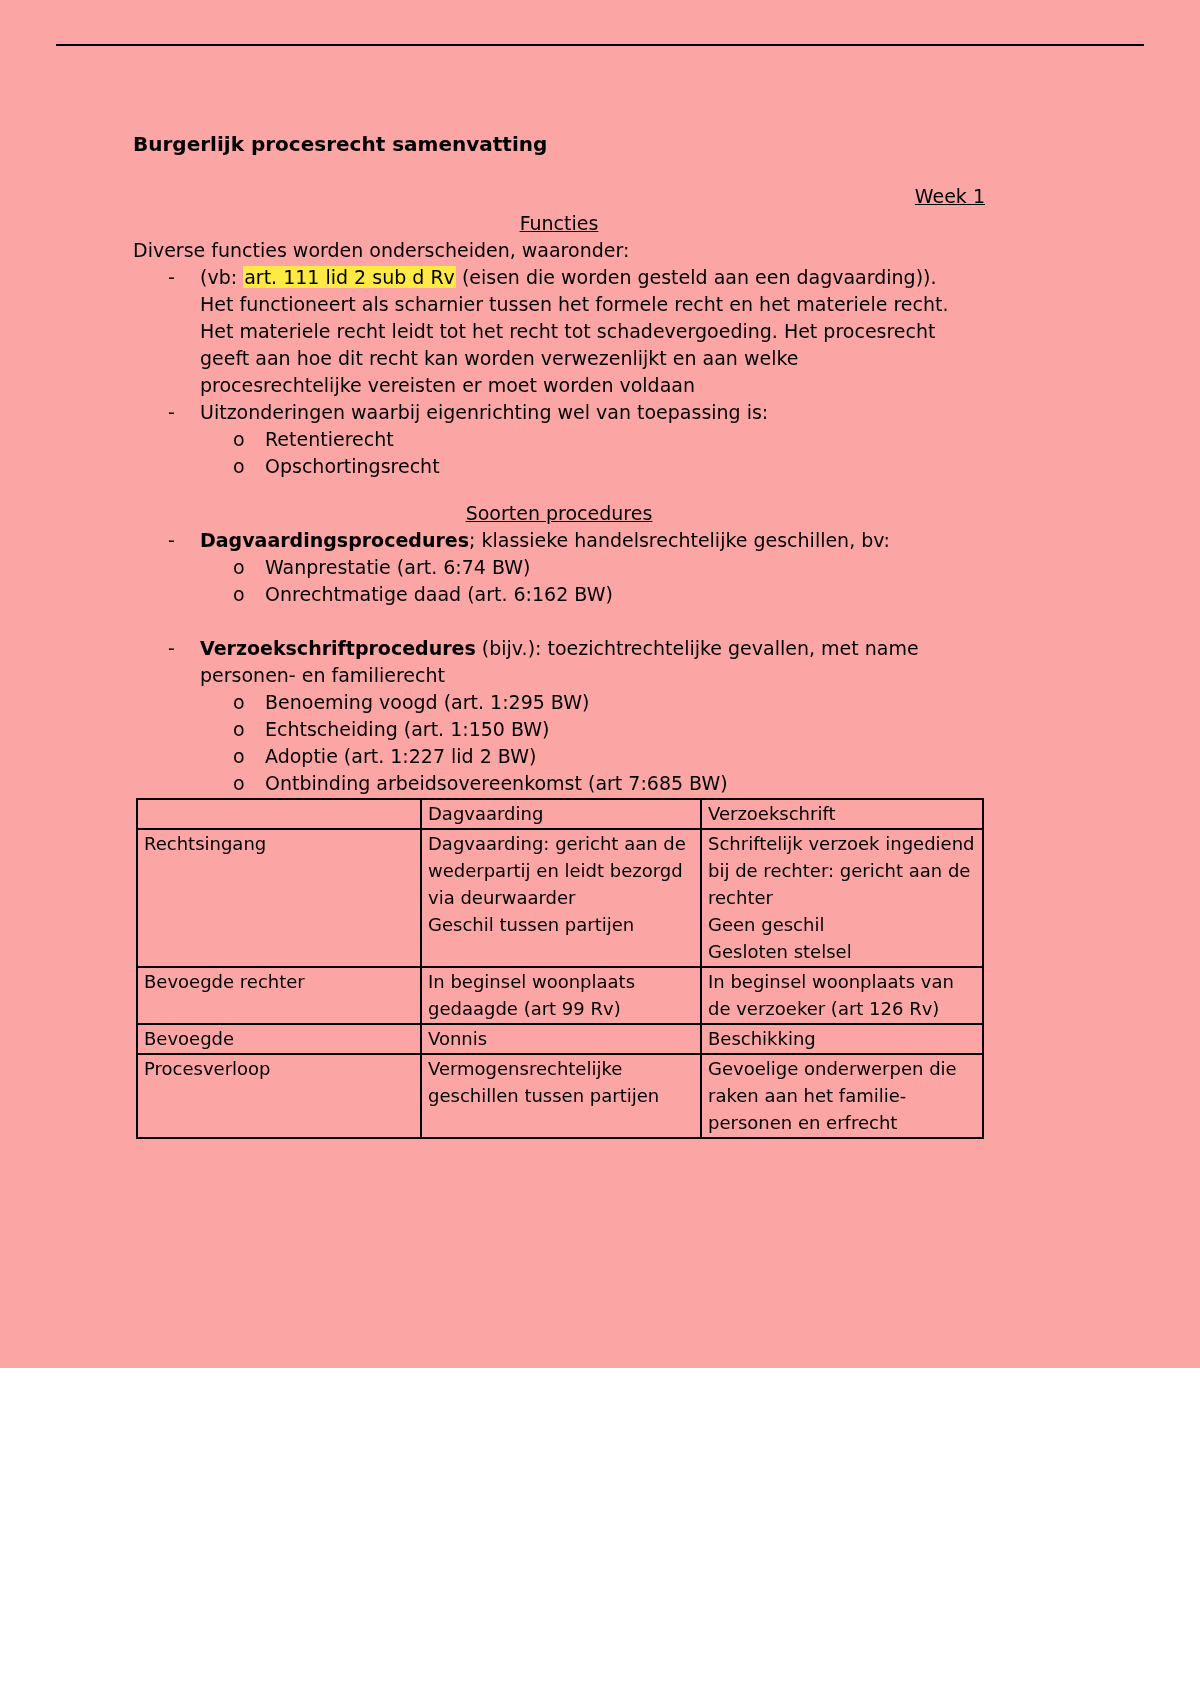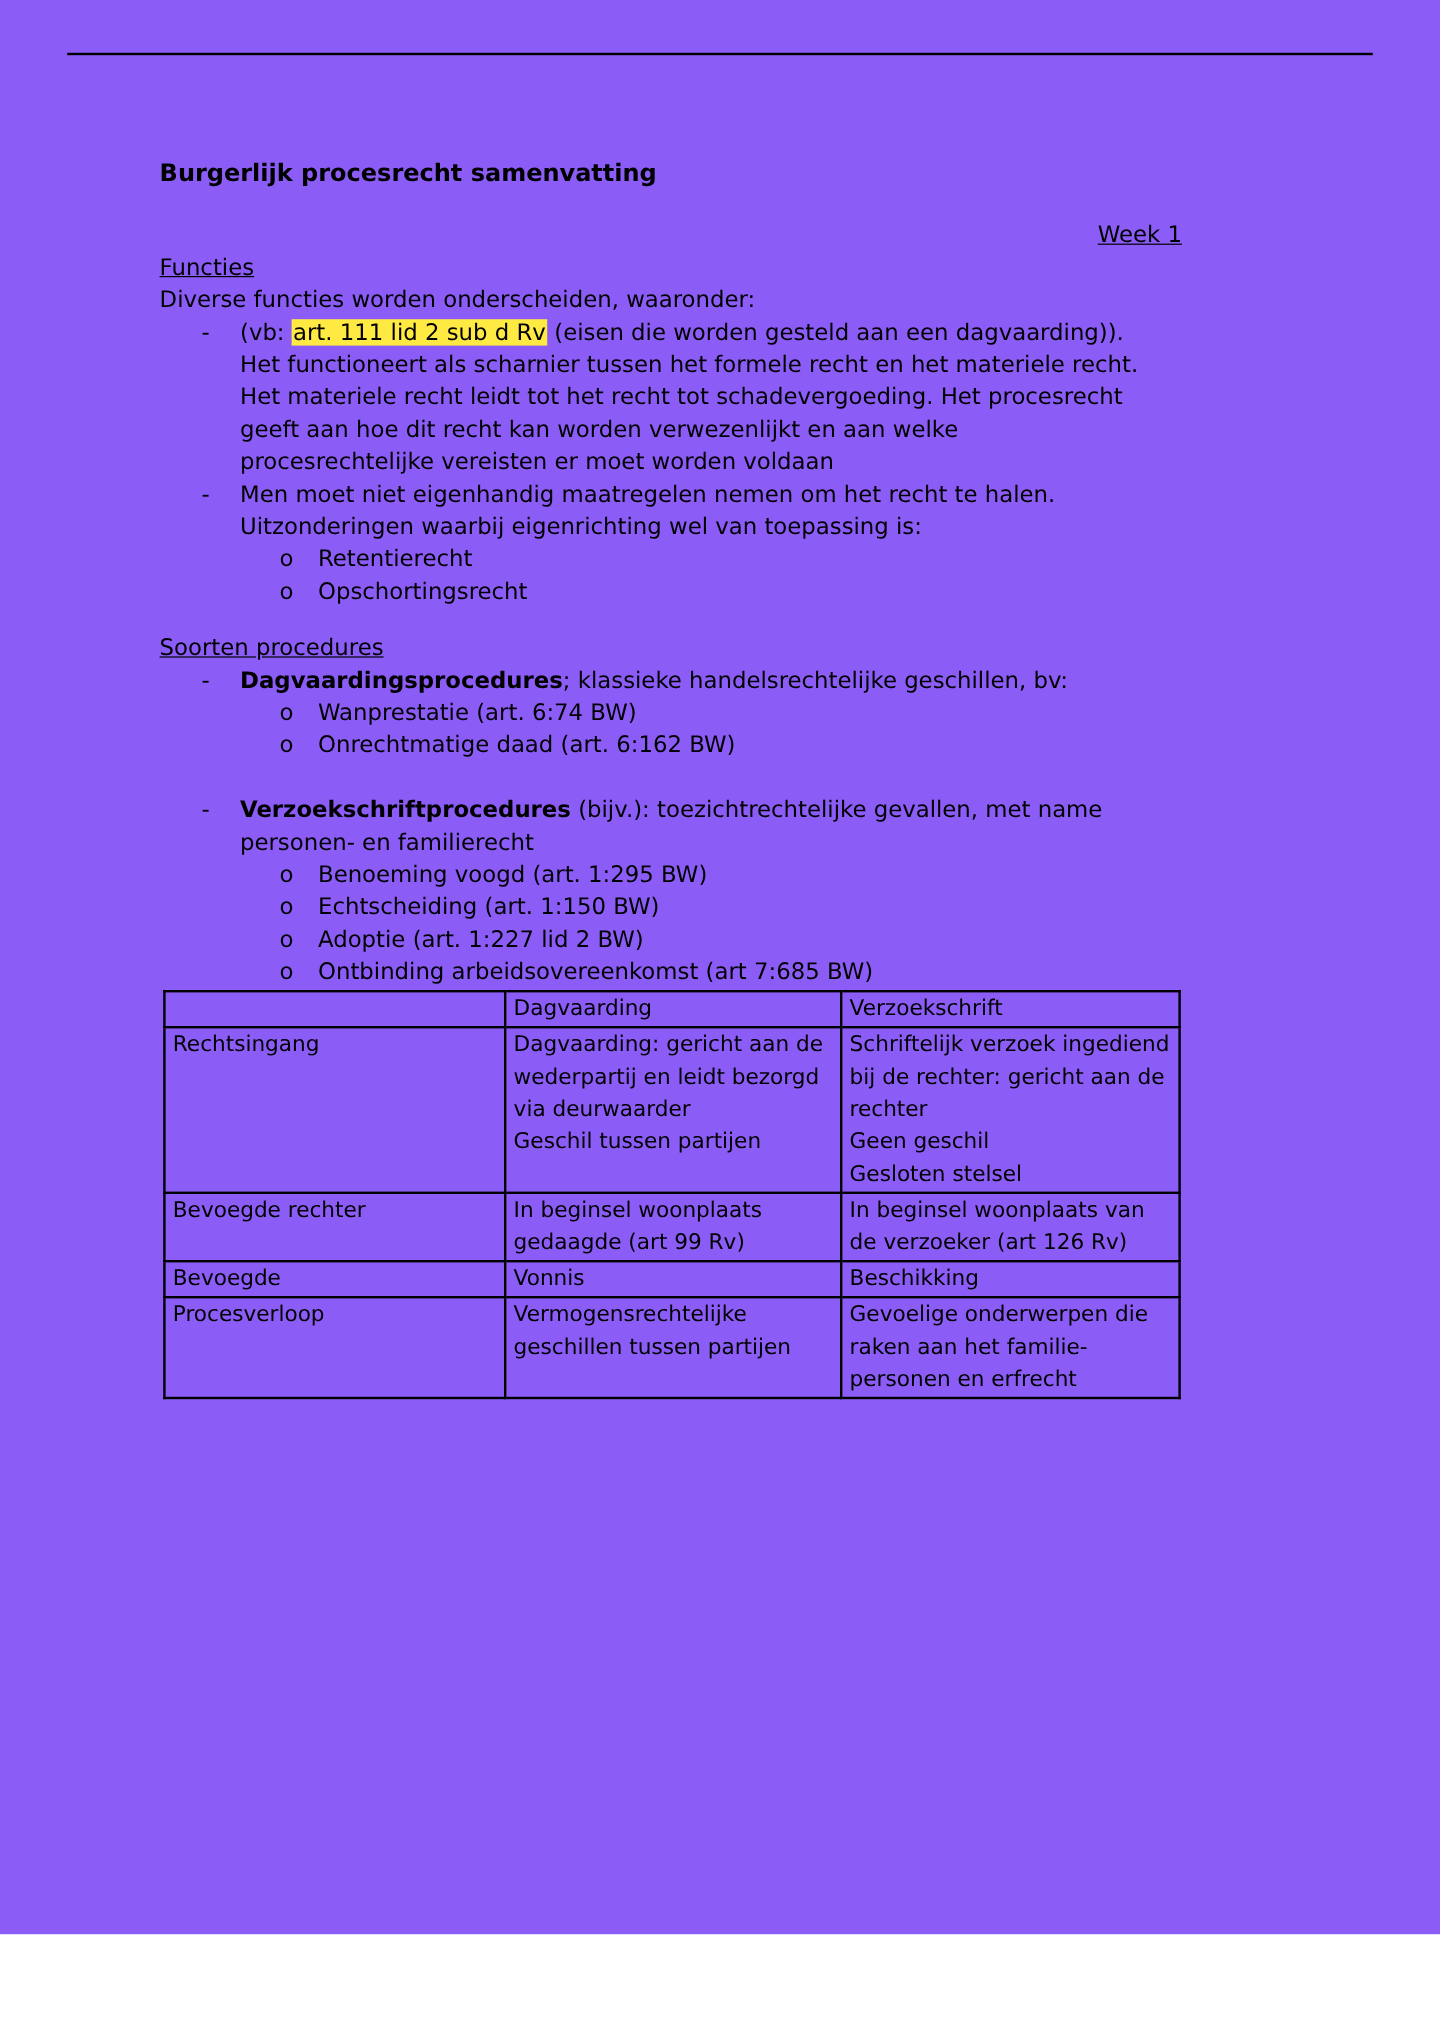--- a/index.html
+++ b/index.html
@@ -1,37 +1,37 @@
 <!DOCTYPE html>
 <html><head>
 <meta charset="utf-8">
 <style>
   html, body { margin: 0; padding: 0; background: #ffffff; }
   .page {
     position: relative;
     width: 1200px;
-    height: 1612px;
-    background: #8b5cf6;
+    height: 1368px;
+    background: #fca5a5;
     color: #000000;
     font-family: "DejaVu Sans", "Liberation Sans", sans-serif;
     font-size: 19px;
     line-height: 27px;
     overflow: hidden;
   }
   .rule { position: absolute; left: 56px; right: 56px; background: #000; }
   .rule.top    { top: 44px;  height: 2px; }
   .rule.foot1  { top: 1652px; height: 2px; }
   .rule.foot2  { top: 1660px; height: 4px; }
 
   .content { position: absolute; left: 133px; top: 131px; width: 852px; }
 
   p, h1, .hd { margin: 0; padding: 0; }
   h1.title { font-size: 20px; font-weight: bold; margin-bottom: 25px; line-height: 27px; }
   .hd-bold-ul { font-weight: normal; text-decoration: underline; text-align: right; }
-  .hd-ul { text-decoration: underline; }
+  .hd-ul { text-decoration: underline; text-align: center; }
 
   .li { display: flex; align-items: flex-start; }
   .li > .marker { flex: 0 0 32px; }
   .l1 { margin-left: 35px; }
   .l1 > .btext { max-width: 750px; }
   .l2 { margin-left: 33px; }
 
   .gap-soorten   { margin-top: 20px; }
   .gap-blankline { margin-top: 27px; }
   .gap-table     { margin-top: 25px; }
@@ -75,21 +75,20 @@
     <div class="li l1">
       <span class="marker">-</span>
       <div class="btext">
         <p><span>(vb: </span><mark class="hl" style="background: rgb(255, 233, 67);">art. 111 lid 2 sub d Rv</mark><span> (eisen die worden gesteld aan een dagvaarding)). Het functioneert als scharnier tussen het formele recht en het materiele recht. Het materiele recht leidt tot het recht tot schadevergoeding. Het procesrecht geeft aan hoe dit recht kan worden verwezenlijkt en aan welke procesrechtelijke vereisten er moet worden voldaan</span></p>
       </div>
     </div>
 
     <div class="li l1">
       <span class="marker">-</span>
       <div class="btext">
-        <p>Men moet niet eigenhandig maatregelen nemen om het recht te halen.</p>
         <p>Uitzonderingen waarbij eigenrichting wel van toepassing is:</p>
         <div class="li l2">
           <span class="marker">o</span>
           <span class="btext">Retentierecht</span>
         </div>
         <div class="li l2">
           <span class="marker">o</span>
           <span class="btext">Opschortingsrecht</span>
         </div>
       </div>

